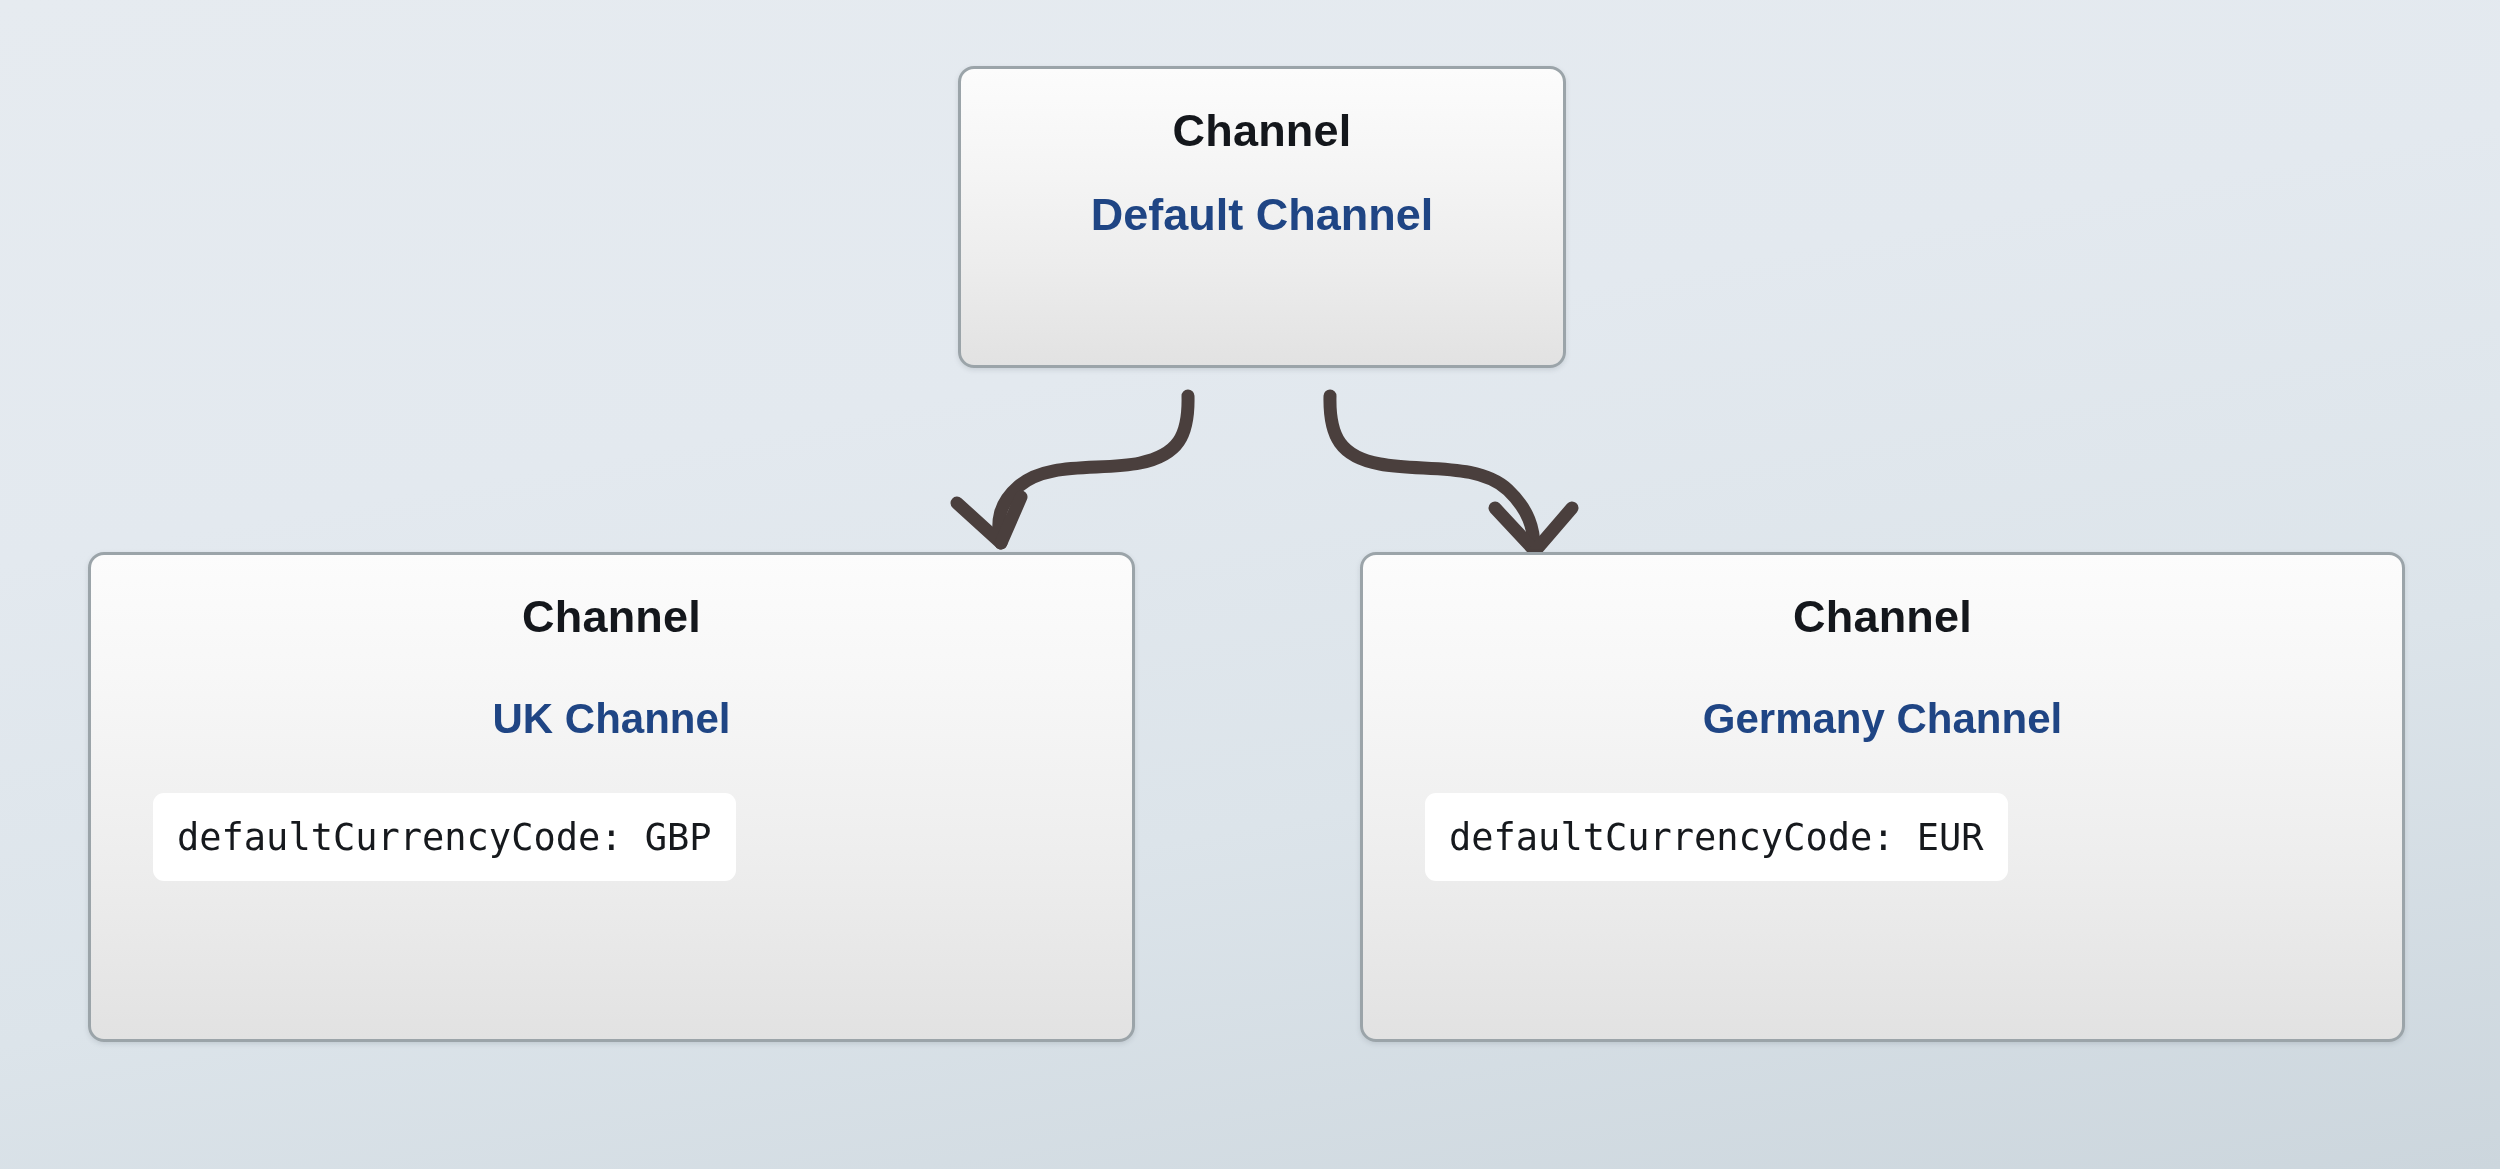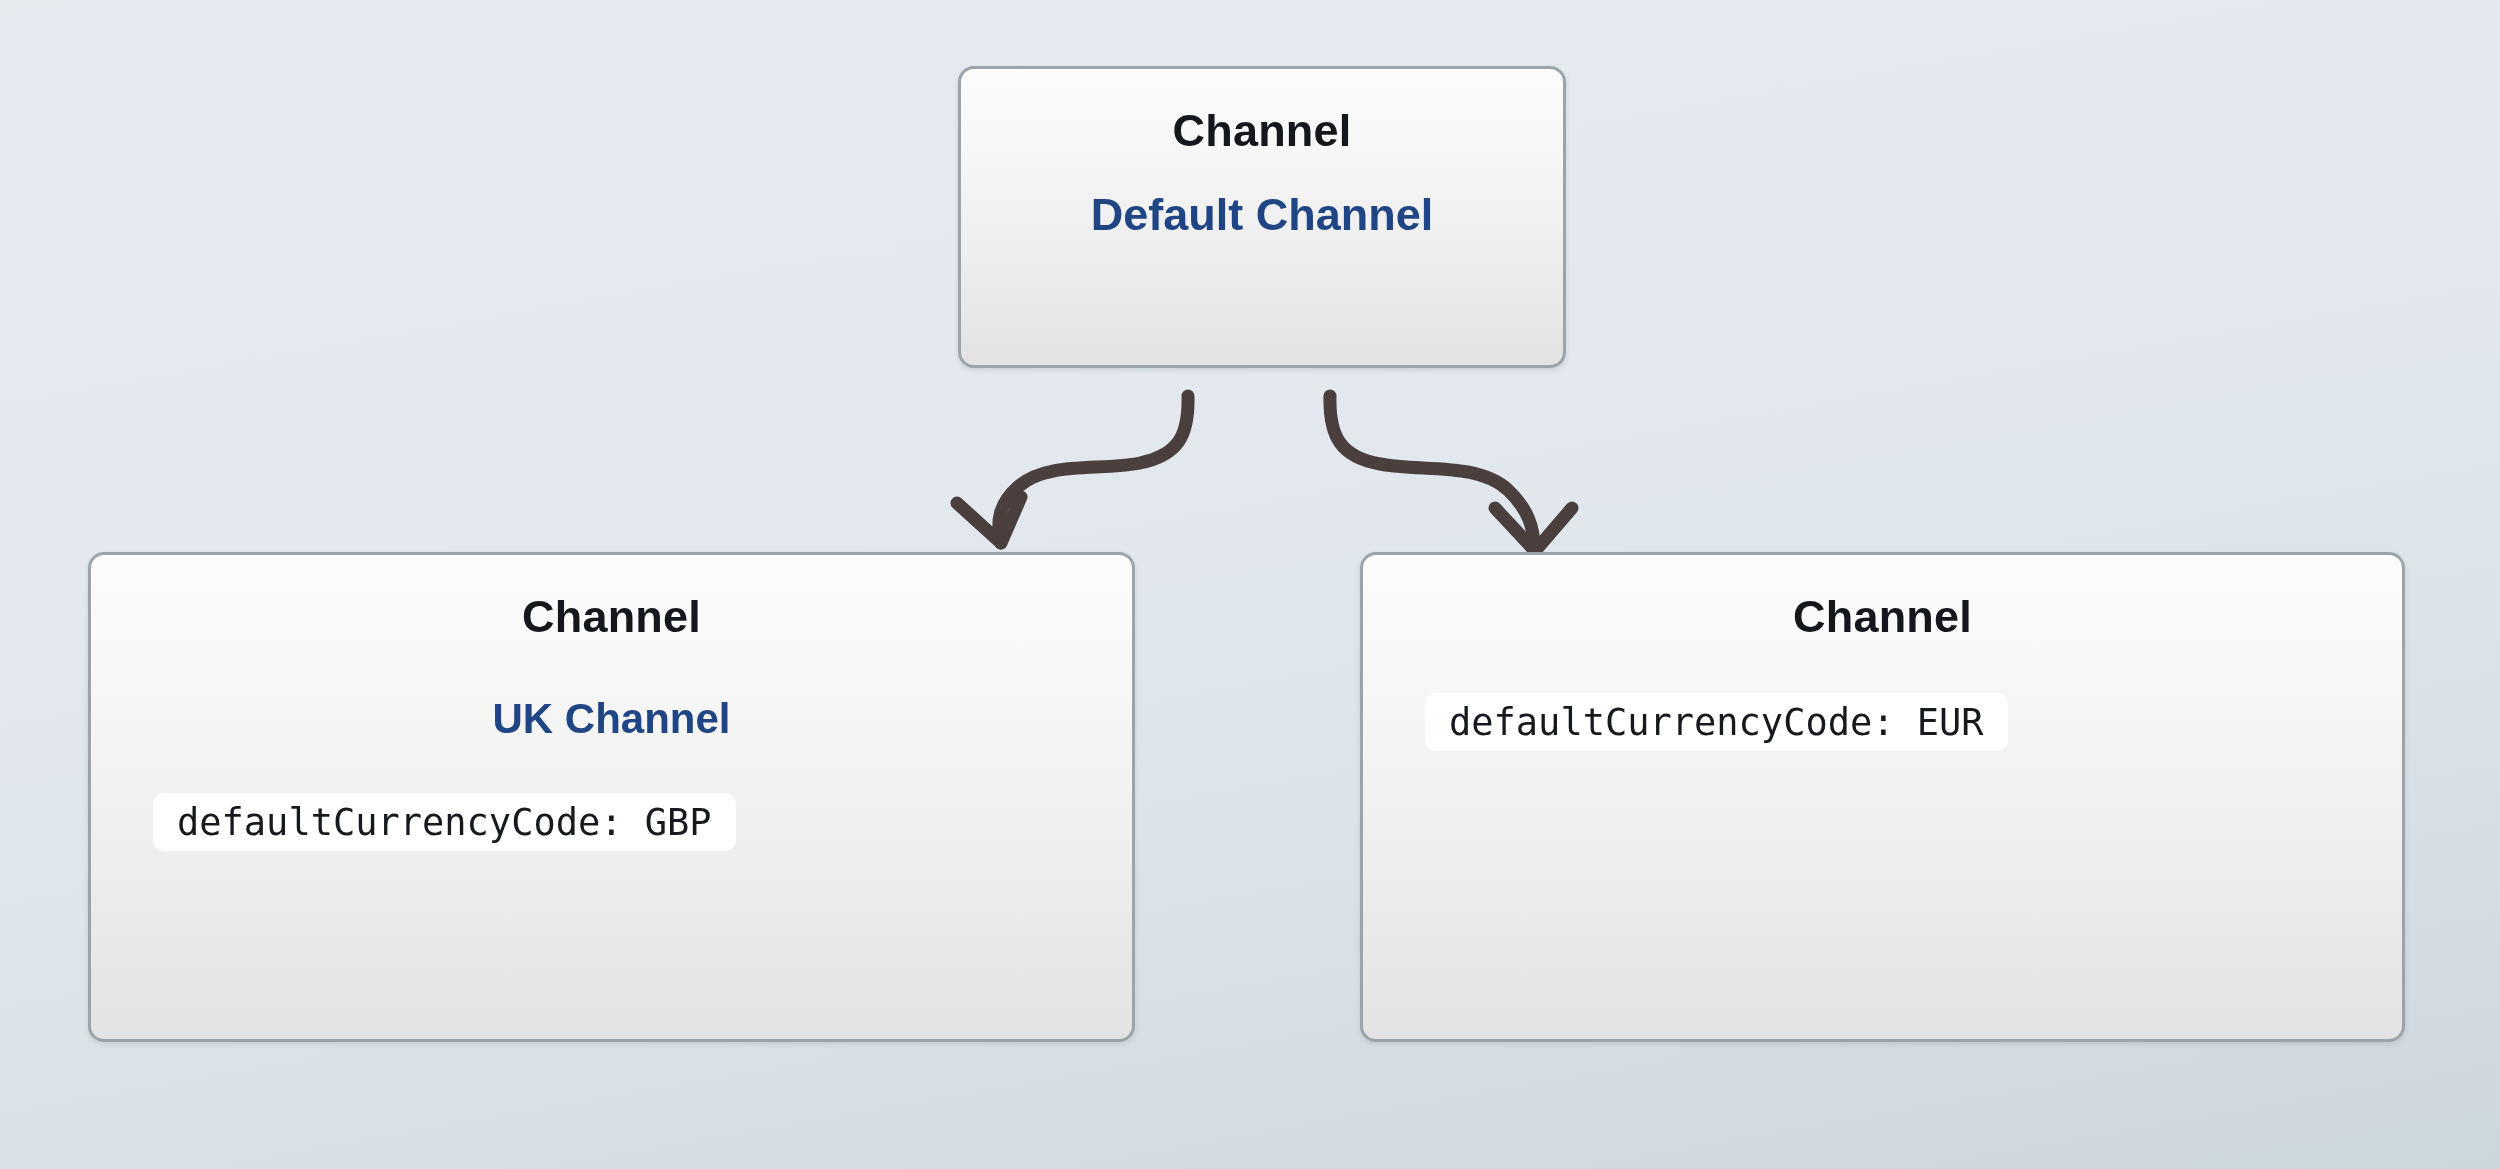--- a/index.html
+++ b/index.html
@@ -77,21 +77,21 @@
   
   .node-child {
     top: 552px;
     height: 490px;
     padding-top: 36px;
   }
   .node-child .node-type { font-size: 45px; }
   .node-child .node-title { font-size: 42px; margin-top: 52px; }
   .node-child .attr-chip {
     font-size: 37px;
-    height: 58px;
+    height: 88px;
     padding: 0 24px;
     margin-top: 50px;
     align-self: flex-start;
     margin-left: 62px;
   }
 
   #node-uk { left: 88px; width: 1047px; }
   #node-de { left: 1360px; width: 1045px; }
 </style>
 </head>
@@ -124,16 +124,17 @@
   </div>
 
   <div class="node node-child" id="node-uk">
     <div class="node-type">Channel</div>
     <div class="node-title">UK Channel</div>
     <div class="attr-chip">defaultCurrencyCode: GBP</div>
   </div>
 
   <div class="node node-child" id="node-de">
     <div class="node-type">Channel</div>
+    <div class="node-title">Germany Channel</div>
     <div class="attr-chip">defaultCurrencyCode: EUR</div>
   </div>
 
 </div>
 
 </body></html>

